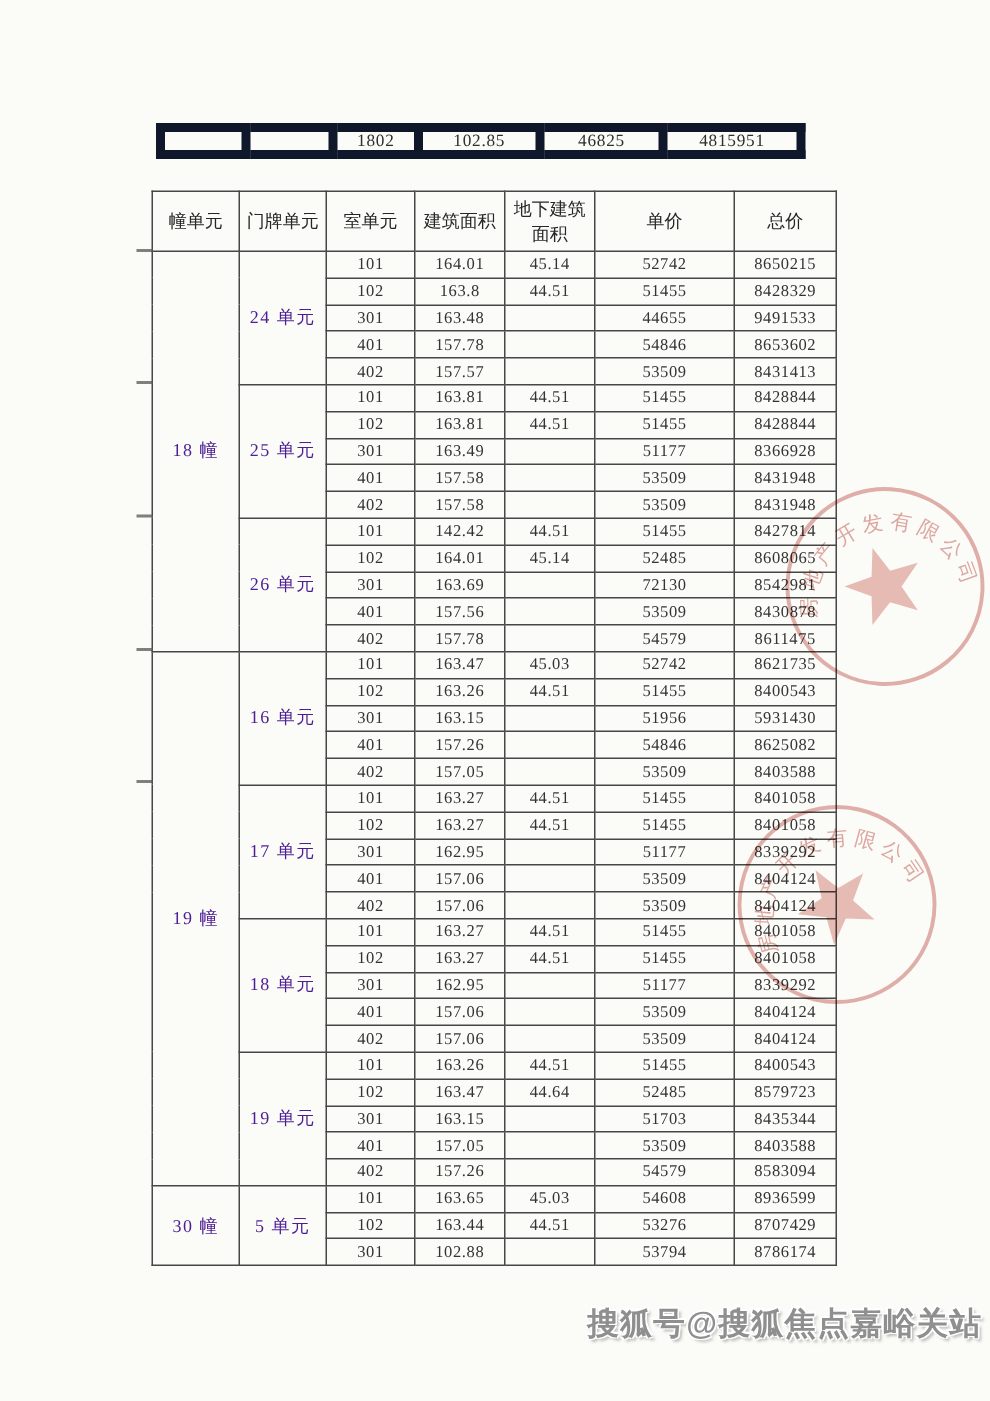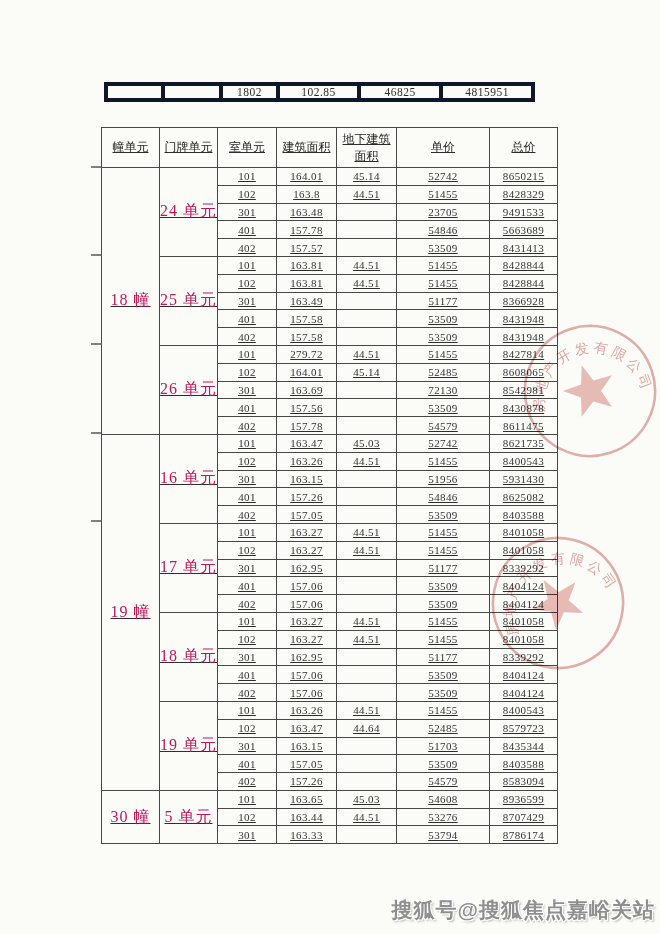--- a/index.html
+++ b/index.html
@@ -11,30 +11,30 @@
     background: #fbfbf8;
     overflow: hidden;
     font-family: "Liberation Serif", "DejaVu Serif", serif;
     color: #2e2e2e;
   }
   table { border-collapse: collapse; table-layout: fixed; }
 
   
   .frag { position: absolute; left: 104px; top: 82px; }
   .frag td {
-    border: 4px solid #0f172a;
+    border: 6px solid #0f172a;
     height: 14px;
     font-size: 11.5px;
     text-align: center;
     padding: 0;
     letter-spacing: .5px;
   }
 
   
-  .main { position: absolute; left: 101px; top: 127px; text-decoration: underline; }
+  .main { position: absolute; left: 101px; top: 127px; }
   .main th, .main td {
     border: 1px solid #474747;
     text-align: center;
     vertical-align: middle;
     padding: 0;
     font-weight: normal;
     overflow: hidden;
   }
   .main th {
     height: 40px;
@@ -43,23 +43,23 @@
     line-height: 1.35;
     color: #262626;
   }
   .main td {
     height: 17.8px;
     font-size: 11px;
     letter-spacing: .4px;
     color: #333;
   }
   .main td.building-cell, .main td.unit-cell {
-    font-size: 16px;
+    font-size: 12px;
     letter-spacing: 1px;
-    color: #be185d;
+    color: #4c1d95;
   }
 
   
   .tick {
     position: absolute;
     left: 91px;
     width: 11px;
     height: 1.5px;
     background: #565656;
     opacity: .75;
@@ -70,21 +70,21 @@
     position: absolute;
     mix-blend-mode: multiply;
     opacity: .85;
     pointer-events: none;
   }
 
   
   .watermark {
     position: absolute;
     right: 5px;
-    top: 896px;
+    top: 868px;
     font-size: 21px;
     font-weight: bold;
     letter-spacing: 1px;
     color: #8f8f8f;
     text-shadow:
       -1px -1px 0 #ffffff, 1px -1px 0 #ffffff,
       -1px  1px 0 #ffffff, 1px  1px 0 #ffffff,
        2px  2px 2px rgba(60,60,60,.35);
     font-family: "Liberation Sans", "DejaVu Sans", sans-serif;
   }
@@ -151,29 +151,29 @@
           <td>102</td>
           <td>163.8</td>
           <td>44.51</td>
           <td>51455</td>
           <td>8428329</td>
         </tr>
         <tr>
           <td>301</td>
           <td>163.48</td>
           <td></td>
-          <td>23705</td>
+          <td>44655</td>
           <td>9491533</td>
         </tr>
         <tr>
           <td>401</td>
           <td>157.78</td>
           <td></td>
           <td>54846</td>
-          <td>5663689</td>
+          <td>8653602</td>
         </tr>
         <tr>
           <td>402</td>
           <td>157.57</td>
           <td></td>
           <td>53509</td>
           <td>8431413</td>
         </tr>
         <tr>
           <td class="unit-cell" rowspan="5">25 单元</td>
@@ -207,21 +207,21 @@
         <tr>
           <td>402</td>
           <td>157.58</td>
           <td></td>
           <td>53509</td>
           <td>8431948</td>
         </tr>
         <tr>
           <td class="unit-cell" rowspan="5">26 单元</td>
           <td>101</td>
-          <td>279.72</td>
+          <td>142.42</td>
           <td>44.51</td>
           <td>51455</td>
           <td>8427814</td>
         </tr>
         <tr>
           <td>102</td>
           <td>164.01</td>
           <td>45.14</td>
           <td>52485</td>
           <td>8608065</td>
@@ -403,21 +403,21 @@
         </tr>
         <tr>
           <td>102</td>
           <td>163.44</td>
           <td>44.51</td>
           <td>53276</td>
           <td>8707429</td>
         </tr>
         <tr>
           <td>301</td>
-          <td>163.33</td>
+          <td>102.88</td>
           <td></td>
           <td>53794</td>
           <td>8786174</td>
         </tr>
       </tbody>
     </table>
 
   <div class="tick" style="top:166px"></div>
   <div class="tick" style="top:254px"></div>
   <div class="tick" style="top:343px"></div>

